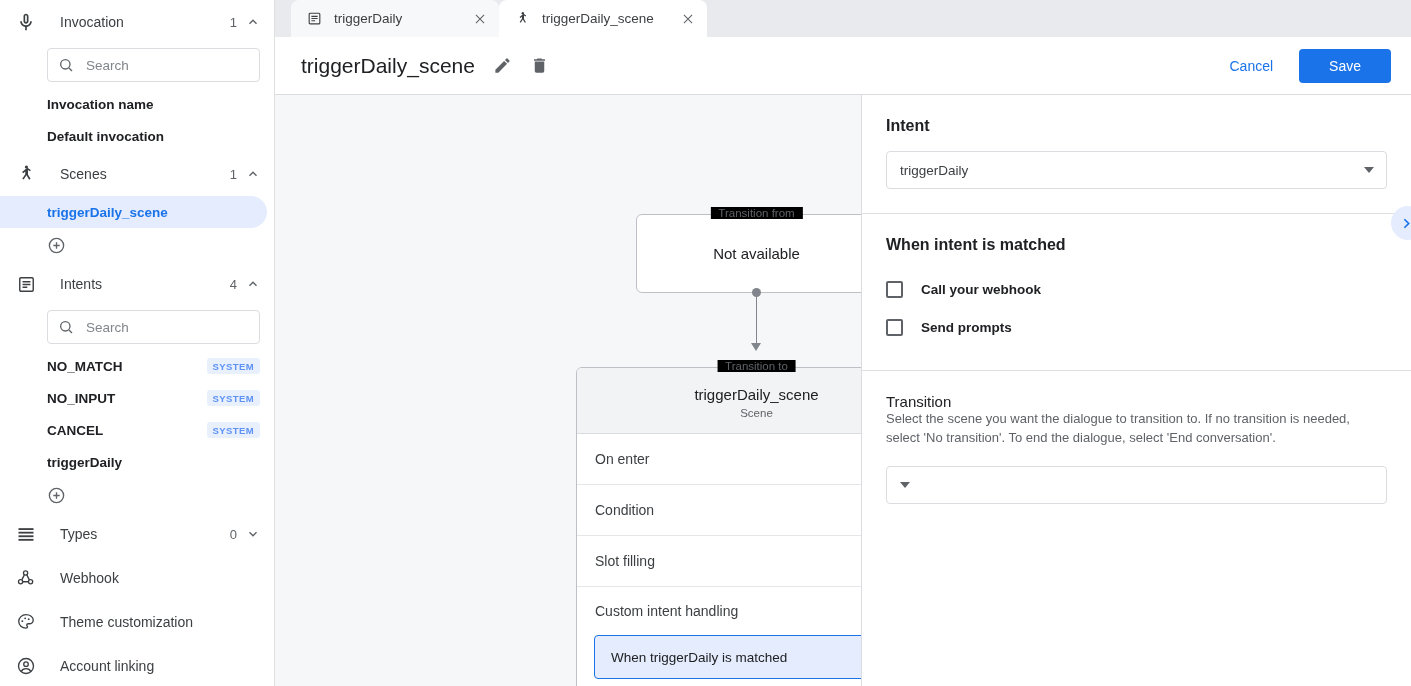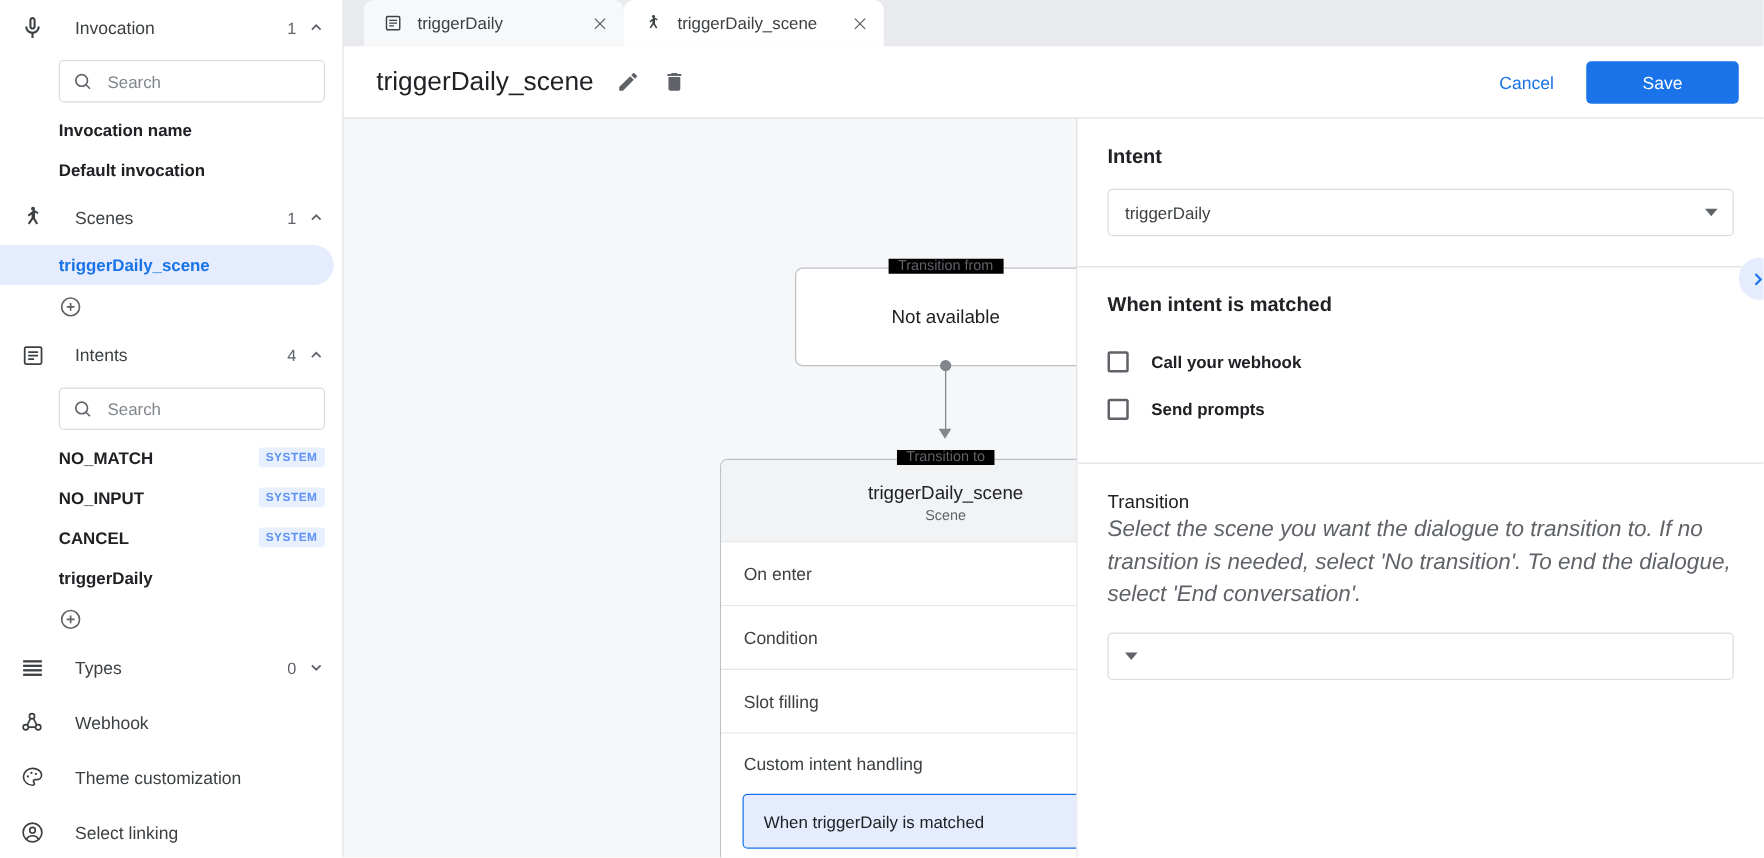--- a/index.html
+++ b/index.html
@@ -105,21 +105,21 @@
   .hdr-ico { margin-left: 18px; color: #5f6368; display: flex; cursor: pointer; }
   .hdr-spacer { flex: 1 1 auto; }
   .btn-cancel {
     background: transparent; border: 0; color: #1a73e8;
     font-size: 14px; font-family: "Liberation Sans", sans-serif;
     padding: 8px 14px; cursor: pointer; border-radius: 4px;
   }
   .btn-save {
     background: #1a73e8; border: 0; color: #fff;
     font-size: 14px; font-family: "Liberation Sans", sans-serif;
-    padding: 9px 45px; margin-left: 12px; border-radius: 4px; cursor: pointer;
+    padding: 9px 30px; margin-left: 12px; border-radius: 4px; cursor: pointer;
   }
 
   
   .body { flex: 1 1 auto; display: flex; min-height: 0; }
 
   
   .canvas {
     flex: 1 1 auto; background: #f5f7f9;
     position: relative; overflow: hidden;
     border-right: 1px solid #dadce0;
@@ -182,21 +182,21 @@
   }
 
   
   .panel {
     width: 549px; flex: 0 0 549px; background: #fff;
     overflow: hidden; position: relative;
   }
   .panel-sec { padding: 22px 24px 24px 24px; border-bottom: 1px solid #e0e0e0; }
   .panel-sec.last { border-bottom: 0; }
   .sec-title { font-size: 16px; color: #202124; margin: 0 0 16px 0; font-weight: bold; }
-  .sec-desc { font-size: 18px; color: #5f6368; line-height: 1.45; margin: -6px 0 18px 0; font-style: italic; }
+  .sec-desc { font-size: 13px; color: #5f6368; line-height: 1.45; margin: -6px 0 18px 0; }
   .select {
     height: 38px; border: 1px solid #dadce0; border-radius: 4px;
     display: flex; align-items: center; padding: 0 12px 0 13px;
     font-size: 13.5px; color: #3c4043; cursor: pointer; background: #fff;
   }
   .select .val { flex: 1 1 auto; }
   .caret {
     width: 0; height: 0;
     border-left: 5px solid transparent; border-right: 5px solid transparent;
     border-top: 6px solid #5f6368;
@@ -378,21 +378,21 @@
       <span class="nav-label">Theme customization</span>
     </div>
     <div class="nav-group-header">
       <span class="nav-ico">
         <svg width="20" height="20" viewBox="0 0 24 24" fill="none" stroke="currentColor" stroke-width="1.6">
             <circle cx="12" cy="12" r="9"></circle>
             <circle cx="12" cy="9.8" r="2.7"></circle>
             <path d="M6.3 18.6c1-2.3 3.1-3.5 5.7-3.5s4.7 1.2 5.7 3.5"></path>
           </svg>
       </span>
-      <span class="nav-label">Select linking</span>
+      <span class="nav-label">Account linking</span>
     </div>
 
   </aside>
 
   <div class="content">
 
     <div class="tabstrip">
       <div class="tab">
         <span class="t-ico">
           <svg width="15" height="15" viewBox="0 0 24 24" fill="none" stroke="currentColor" stroke-width="1.8">

